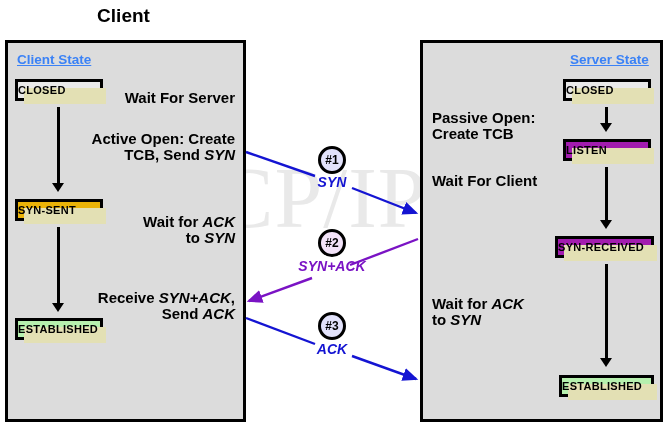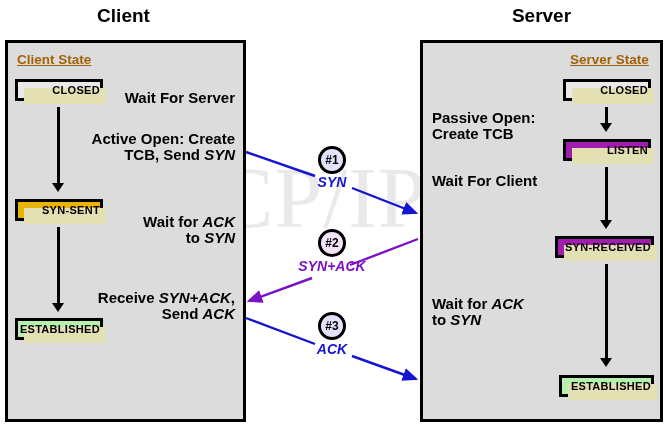--- a/index.html
+++ b/index.html
@@ -48,39 +48,39 @@
     z-index:3;
   }
   #panel-client{left:5px;top:40px;width:241px;height:382px;}
   #panel-server{left:420px;top:40px;width:243px;height:382px;}
 
   
   .state-heading{
     position:absolute;
     font-size:13.5px;
     font-weight:bold;
-    color:#a16207;
+    color:#3b82f6;
     text-decoration:underline;
     white-space:nowrap;
     z-index:6;
   }
 
   
   .state-box{
     position:absolute;
     box-sizing:border-box;
     border:3px solid #000;
     background:#e8e8e8;
     color:#000;
     font-size:11px;
     font-weight:bold;
     letter-spacing:0.3px;
     display:flex;
     align-items:center;
-    justify-content:flex-end;
+    justify-content:flex-start;
     z-index:6;
   }
   .state-box .shadow{
     position:absolute;
     left:6px;top:6px;
     width:100%;height:100%;
     background:#e3e0b4;
     z-index:-1;
   }
   .sb-plain{background:#e9e9e9;}
@@ -151,21 +151,20 @@
   .ml-purple{color:#7a13c4;}
 </style>
 </head>
 <body>
 
 <div id="root">
 
   <div class="watermark">The TCP/IP Guide</div>
 
   <div class="col-title" id="title-client">Client</div>
-  <div class="col-title" id="title-server">Server</div>
 
   <div class="panel" id="panel-client"></div>
 
   <div class="state-heading" style="left:17px;top:52px;">Client State</div>
 
   <div class="state-box sb-plain" style="left:15px;top:79px;width:88px;height:22px;">
     <span class="shadow"></span>
     <span>CLOSED</span>
   </div>
 

